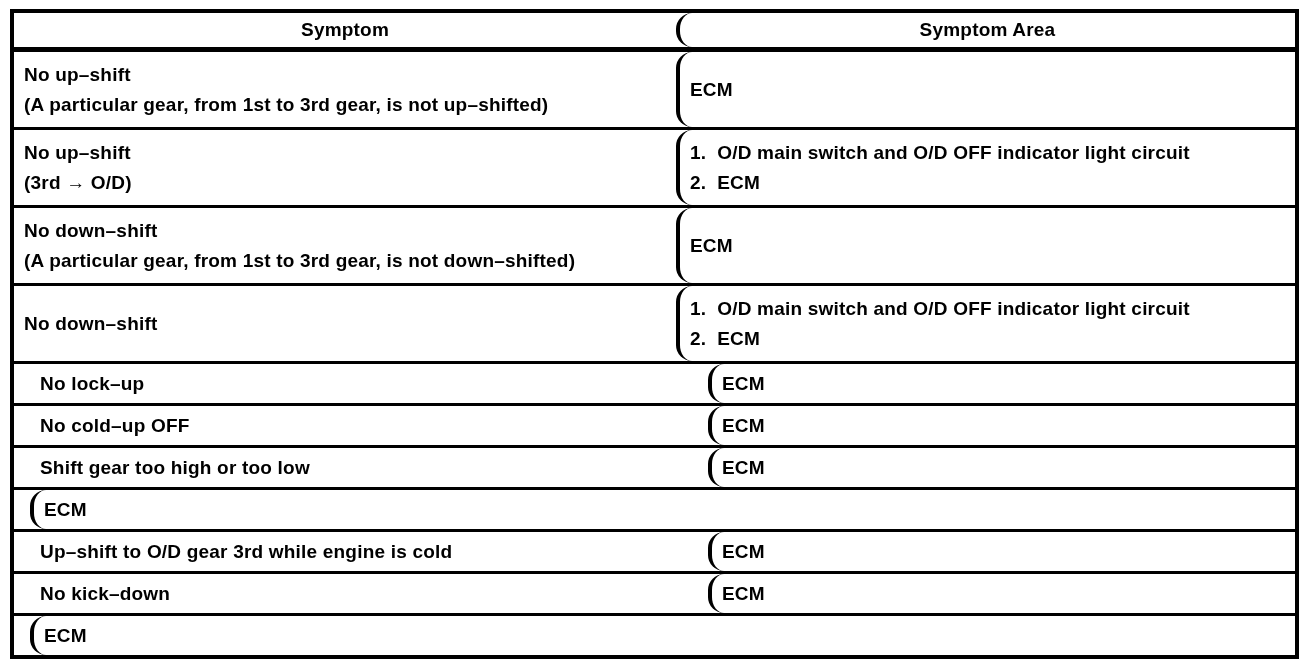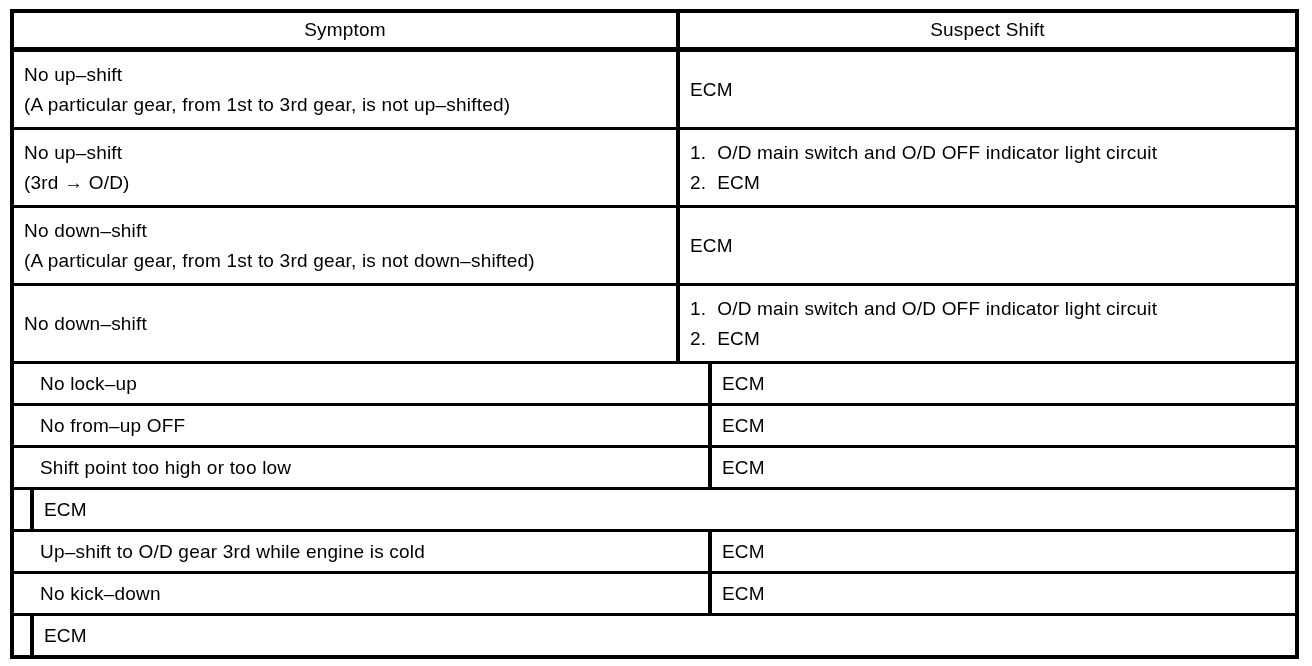--- a/index.html
+++ b/index.html
@@ -35,23 +35,24 @@
   .tr.header {
     border-bottom: 2px solid #000000;
   }
   .td {
     display: flex;
     flex-direction: column;
     justify-content: center;
     box-sizing: border-box;
     padding: 3px 10px;
     font-size: 19px;
-    font-weight: normal;
+    font-weight: bold;
     letter-spacing: 0.2px;
     white-space: pre-wrap;
+    border-radius: 16px;
   }
   .td.sym {
     width: 662px;
     flex: 0 0 auto;
   }
   .td.sus {
     flex: 1 1 auto;
     border-left: 4px solid #000000;
   }
   .tr.header .td {
@@ -71,21 +72,21 @@
 <body>
 
 <div class="page">
   <div class="tbl">
 
     <div class="tr header">
       <div class="td sym">
         <div class="line">Symptom</div>
       </div>
       <div class="td sus">
-        <div class="line">Suspect Shift</div>
+        <div class="line">Symptom Area</div>
       </div>
     </div>
 
     <div class="tr tall">
       <div class="td sym">
         <div class="line">No up–shift</div>
         <div class="line">(A particular gear, from 1st to 3rd gear, is not up–shifted)</div>
       </div>
       <div class="td sus">
         <div class="line">ECM</div>
@@ -127,30 +128,30 @@
       <div class="td sym">
         <div class="line">No lock–up</div>
       </div>
       <div class="td sus">
         <div class="line">ECM</div>
       </div>
     </div>
 
     <div class="tr short">
       <div class="td sym">
-        <div class="line">No from–up OFF</div>
+        <div class="line">No cold–up OFF</div>
       </div>
       <div class="td sus">
         <div class="line">ECM</div>
       </div>
     </div>
 
     <div class="tr short">
       <div class="td sym">
-        <div class="line">Shift point too high or too low</div>
+        <div class="line">Shift gear too high or too low</div>
       </div>
       <div class="td sus">
         <div class="line">ECM</div>
       </div>
     </div>
 
     <div class="tr short">
       <div class="td sus">
         <div class="line">ECM</div>
       </div>

